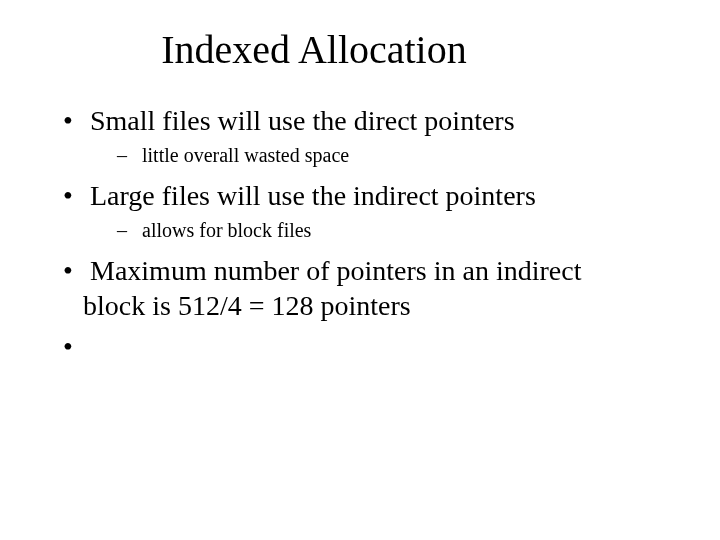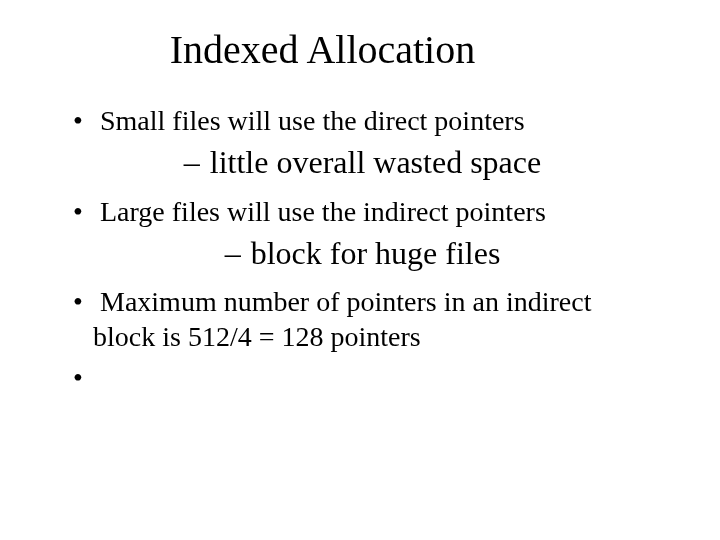--- a/index.html
+++ b/index.html
@@ -8,57 +8,56 @@
     width: 720px;
     height: 540px;
     background: #ffffff;
     font-family: "Times New Roman", Times, serif;
     color: #000000;
   }
   .slide {
     box-sizing: border-box;
     width: 644px;
     height: 540px;
-    padding: 20px 40px 30px 41px;
+    padding: 20px 40px 30px 24px;
   }
   .title {
     text-align: center;
     font-size: 40px;
     margin: 6px 0 30px 0;
     font-weight: normal;
   }
   ul.level1 {
     list-style: none;
     padding-left: 0;
-    margin: 8px;
+    margin: 15px;
   }
   ul.level1 > li {
     font-size: 28px;
     line-height: 1.25;
     margin-bottom: 6px;
     padding-left: 44px;
     text-indent: -20px;
   }
   ul.level1 > li::before {
     content: "•";
     display: inline-block;
     width: 20px;
     text-indent: 0;
   }
   ul.level2 {
     list-style: none;
     padding-left: 34px;
     margin: 4px 0 10px 0;
   }
   ul.level2 > li {
-    font-size: 32px;
+    font-size: 20px;
     line-height: 1.3;
     padding-left: 20px;
     text-indent: -20px;
-    text-align: center;
   }
   ul.level2 > li::before {
     content: "–";
     display: inline-block;
     width: 20px;
     text-indent: 0;
   }
   .approx {
     font-family: "Times New Roman", Times, serif;
   }
@@ -76,21 +75,21 @@
         <li>
           <span>little overall wasted space</span>
         </li>
       </ul>
     </li>
 
     <li>
       <span>Large files will use the indirect pointers</span>
       <ul class="level2">
         <li>
-          <span>block for huge files</span>
+          <span>allows for block files</span>
         </li>
       </ul>
     </li>
 
     <li>
       <span>Maximum number of pointers in an indirect block is 512/4 = 128 pointers</span>
     </li>
 
     <li>
     </li>

